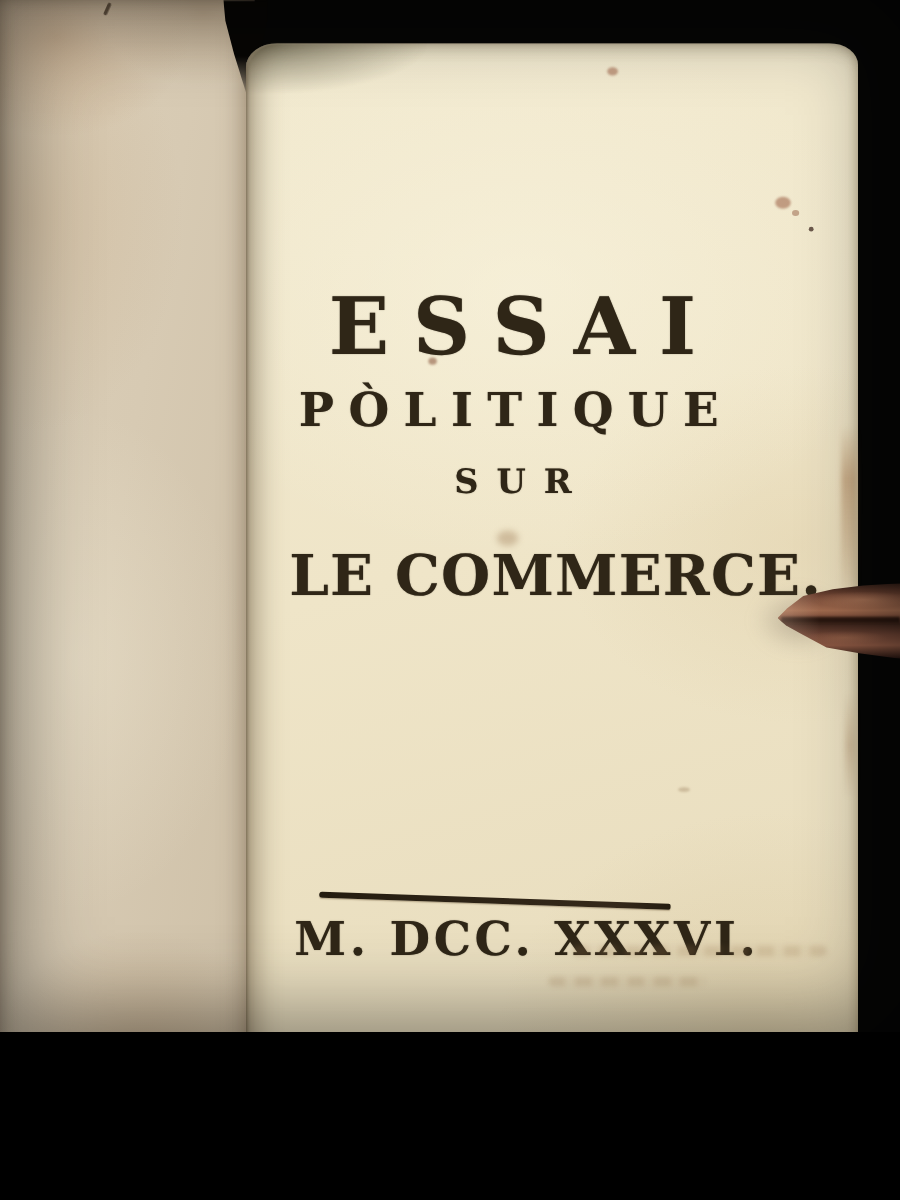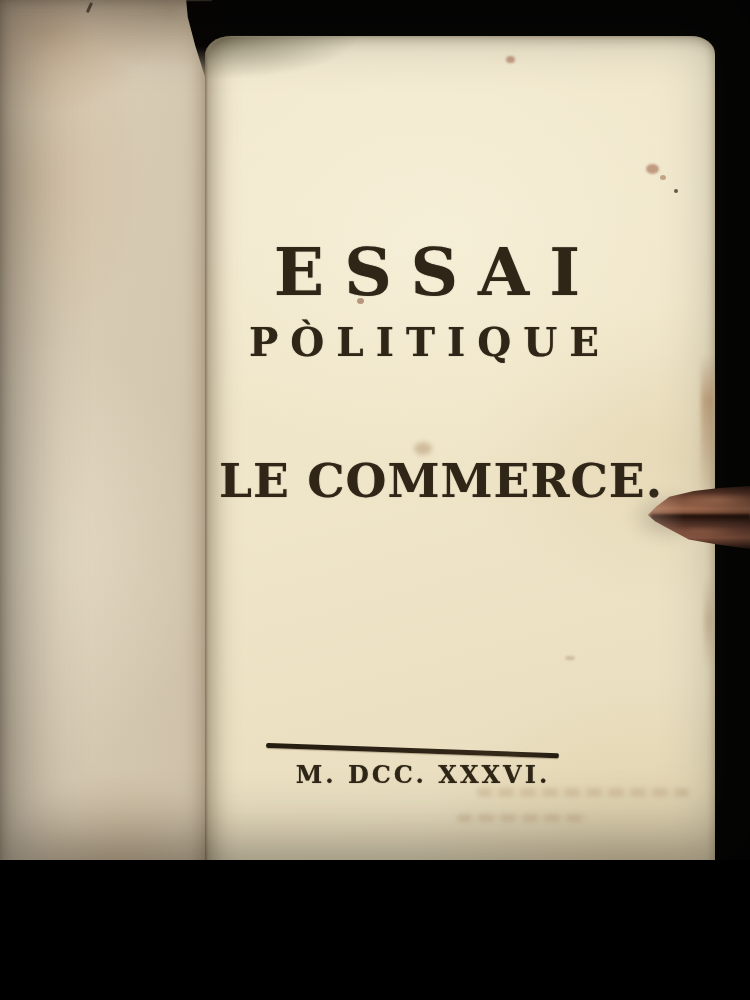--- a/index.html
+++ b/index.html
@@ -59,36 +59,36 @@
   }
   .line{position:absolute;text-align:center;white-space:nowrap;
         text-shadow:0 0 1px rgba(47,38,23,.55);}
   .t1{top:197px;left:0;width:424px;font-size:66px;font-weight:700;
       letter-spacing:20px;padding-left:20px;}
   .t2{top:283px;left:0;width:450px;font-size:39px;font-weight:700;
       letter-spacing:12px;padding-left:0;}
   .t3{top:349px;left:0;width:430px;font-size:28px;font-weight:700;
       letter-spacing:15px;padding-left:15px;}
   .t4{top:417px;left:0;width:472px;font-size:47px;font-weight:700;
-      letter-spacing:1px;}
+      letter-spacing:1px;padding-left:22px;}
   .edition-note{
     position:absolute;top:513px;left:13px;width:440px;
     font-size:24px;line-height:27.5px;font-style:italic;font-weight:700;
     word-spacing:4px;text-shadow:0 0 1px rgba(47,38,23,.5);
   }
   .edition-note .nl2,.edition-note .nl3{padding-left:26px;}
   .rule{
     position:absolute;top:707px;left:61px;width:293px;height:5px;
     background:linear-gradient(to right,#241c10,#35291a 85%,#241c10);
     border-radius:3px 2px 2px 3px;
     transform:rotate(2deg);transform-origin:left center;
     box-shadow:0 1px 1px rgba(120,100,70,.4);
   }
-  .date{top:724px;left:0;width:430px;font-size:24px;font-weight:700;
-        letter-spacing:3px;padding-left:3px;}
+  .date{top:724px;left:0;width:430px;font-size:39px;font-weight:700;
+        letter-spacing:3px;padding-left:19px;}
   
   .spot{position:absolute;border-radius:50%;}
   .sp1{left:301px;top:20px;width:9px;height:7px;background:rgba(154,95,70,.55);filter:blur(1px);}
   .sp2{left:441px;top:128px;width:13px;height:10px;background:rgba(160,104,76,.6);filter:blur(1px);}
   .sp3{left:455px;top:139px;width:6px;height:5px;background:rgba(150,95,70,.5);filter:blur(.6px);}
   .sp4{left:469px;top:153px;width:4px;height:4px;background:rgba(74,52,42,.8);filter:blur(.3px);}
   .sp5{left:152px;top:262px;width:7px;height:6px;background:rgba(141,94,68,.6);filter:blur(.7px);}
   .sp6{left:209px;top:406px;width:18px;height:13px;background:rgba(154,122,85,.38);filter:blur(2.5px);}
   .sp7{left:360px;top:620px;width:10px;height:4px;background:rgba(150,120,85,.35);filter:blur(1px);}
   .edge-stain{
@@ -144,20 +144,21 @@
     <div class="speck"></div>
   </div>
 
   <div class="gutter-wedge"></div>
 
   <div class="title-page">
     <div class="top-shade"></div>
 
     <div class="line t1">ESSAI</div>
     <div class="line t2">PÒLITIQUE</div>
+    <div class="line t3">SUR</div>
     <div class="line t4">LE COMMERCE.</div>
 
     <div class="edition-note">
     </div>
 
     <div class="rule"></div>
 
     <div class="line date">M. DCC. XXXVI.</div>
 
     <div class="spot sp1"></div>

